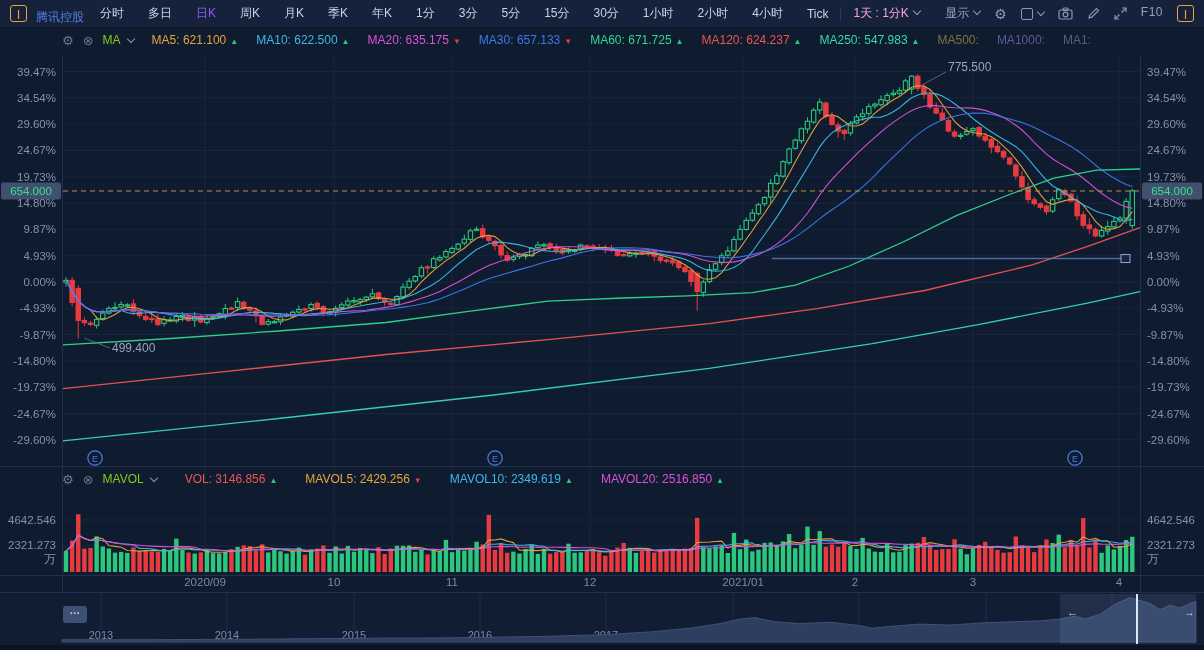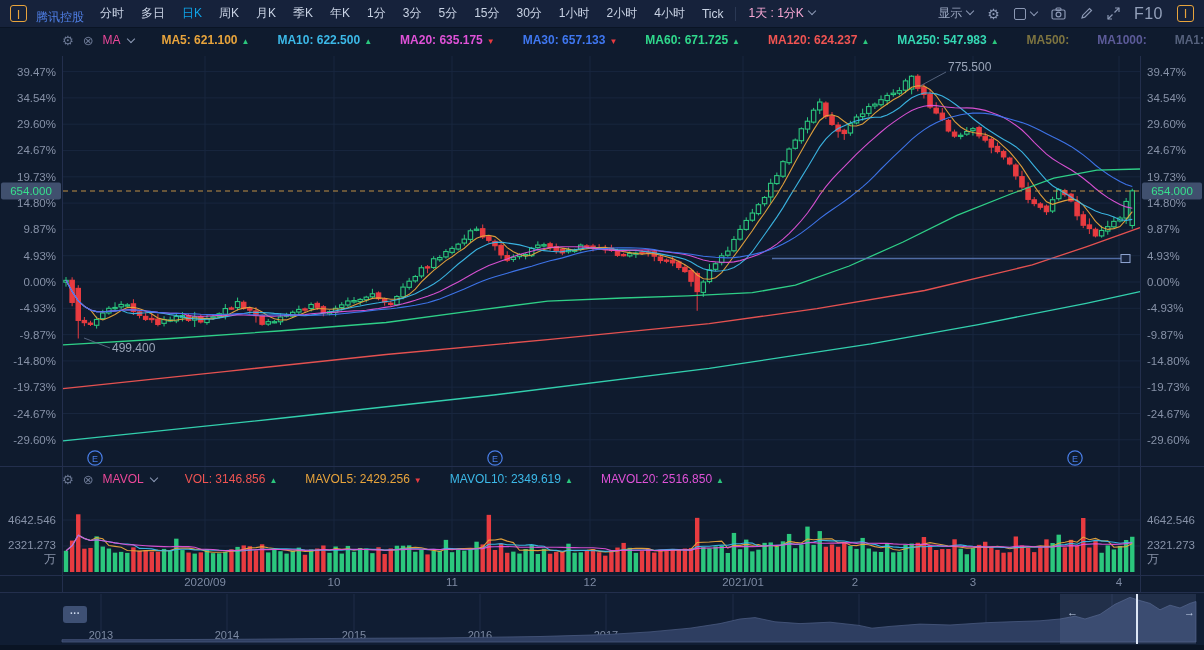--- a/index.html
+++ b/index.html
@@ -7,36 +7,36 @@
        font-family:"Liberation Sans","DejaVu Sans",sans-serif;-webkit-font-smoothing:antialiased;}
   #chart-svg{position:absolute;left:0;top:0;}
   
   .toolbar{position:absolute;left:0;top:0;width:1204px;height:28px;background:#16223b;
            border-bottom:1px solid #0a1424;display:flex;align-items:center;padding:0 10px;
            box-sizing:border-box;font-size:12px;color:#c9d3e4;white-space:nowrap;}
   .app-badge{display:inline-flex;align-items:center;justify-content:center;width:15px;height:15px;
              border:1.5px solid #e8a43c;border-radius:3px;color:#e8a43c;font-size:9px;font-weight:bold;
              margin-right:9px;flex:0 0 auto;}
   .symbol{color:#5080e8;margin-right:16px;font-size:12px;margin-top:8px;}
-  .tabs{display:flex;gap:17px;align-items:center;}
+  .tabs{display:flex;gap:24px;align-items:center;}
   .tab{color:#c9d3e4;cursor:pointer;}
-  .tab.active{color:#0ea5e9;}
+  .tab.active{color:#8b5cf6;}
   .tb-divider{width:1px;height:14px;background:#2a3854;margin:0 12px;}
   .chev{display:inline-block;width:5px;height:5px;border-right:1.3px solid #8b98b4;
         border-bottom:1.3px solid #8b98b4;transform:rotate(45deg);margin:0 0 3px 5px;}
   .tb-right{margin-left:auto;display:flex;gap:14px;color:#8b98b4;}
   .tb-icon{display:inline-flex;align-items:center;color:#8b98b4;font-size:14px;line-height:1;}
   .layout-box{display:inline-block;width:10px;height:10px;border:1.3px solid #8b98b4;border-radius:2px;}
-  .f10{font-size:16px;letter-spacing:.5px;color:#93a0ba;}
+  .f10{font-size:12px;letter-spacing:.5px;color:#93a0ba;}
   
   .ind-row{position:absolute;left:0;width:1204px;height:20px;display:flex;align-items:center;
            font-size:12px;padding-left:62px;box-sizing:border-box;white-space:nowrap;}
   .ind-icon{color:#6b7894;font-size:13px;margin-right:9px;line-height:1;}
-  .ind-name{color:#ec4899;margin-right:2px;text-align:center;}
-  .ind-item{margin-left:28px;font-weight:bold;}
+  .ind-name{color:#84cc16;margin-right:2px;text-align:center;}
+  .ind-item{margin-left:18px;}
   .vol-item{margin-left:28px;}
   .arr-up{color:#2bc77d;font-size:8px;margin-left:4px;}
   .arr-down{color:#e83b40;font-size:8px;margin-left:4px;}
 </style>
 </head>
 <body>
 
 <div class="app">
 
   <svg id="chart-svg" width="1204" height="650">

